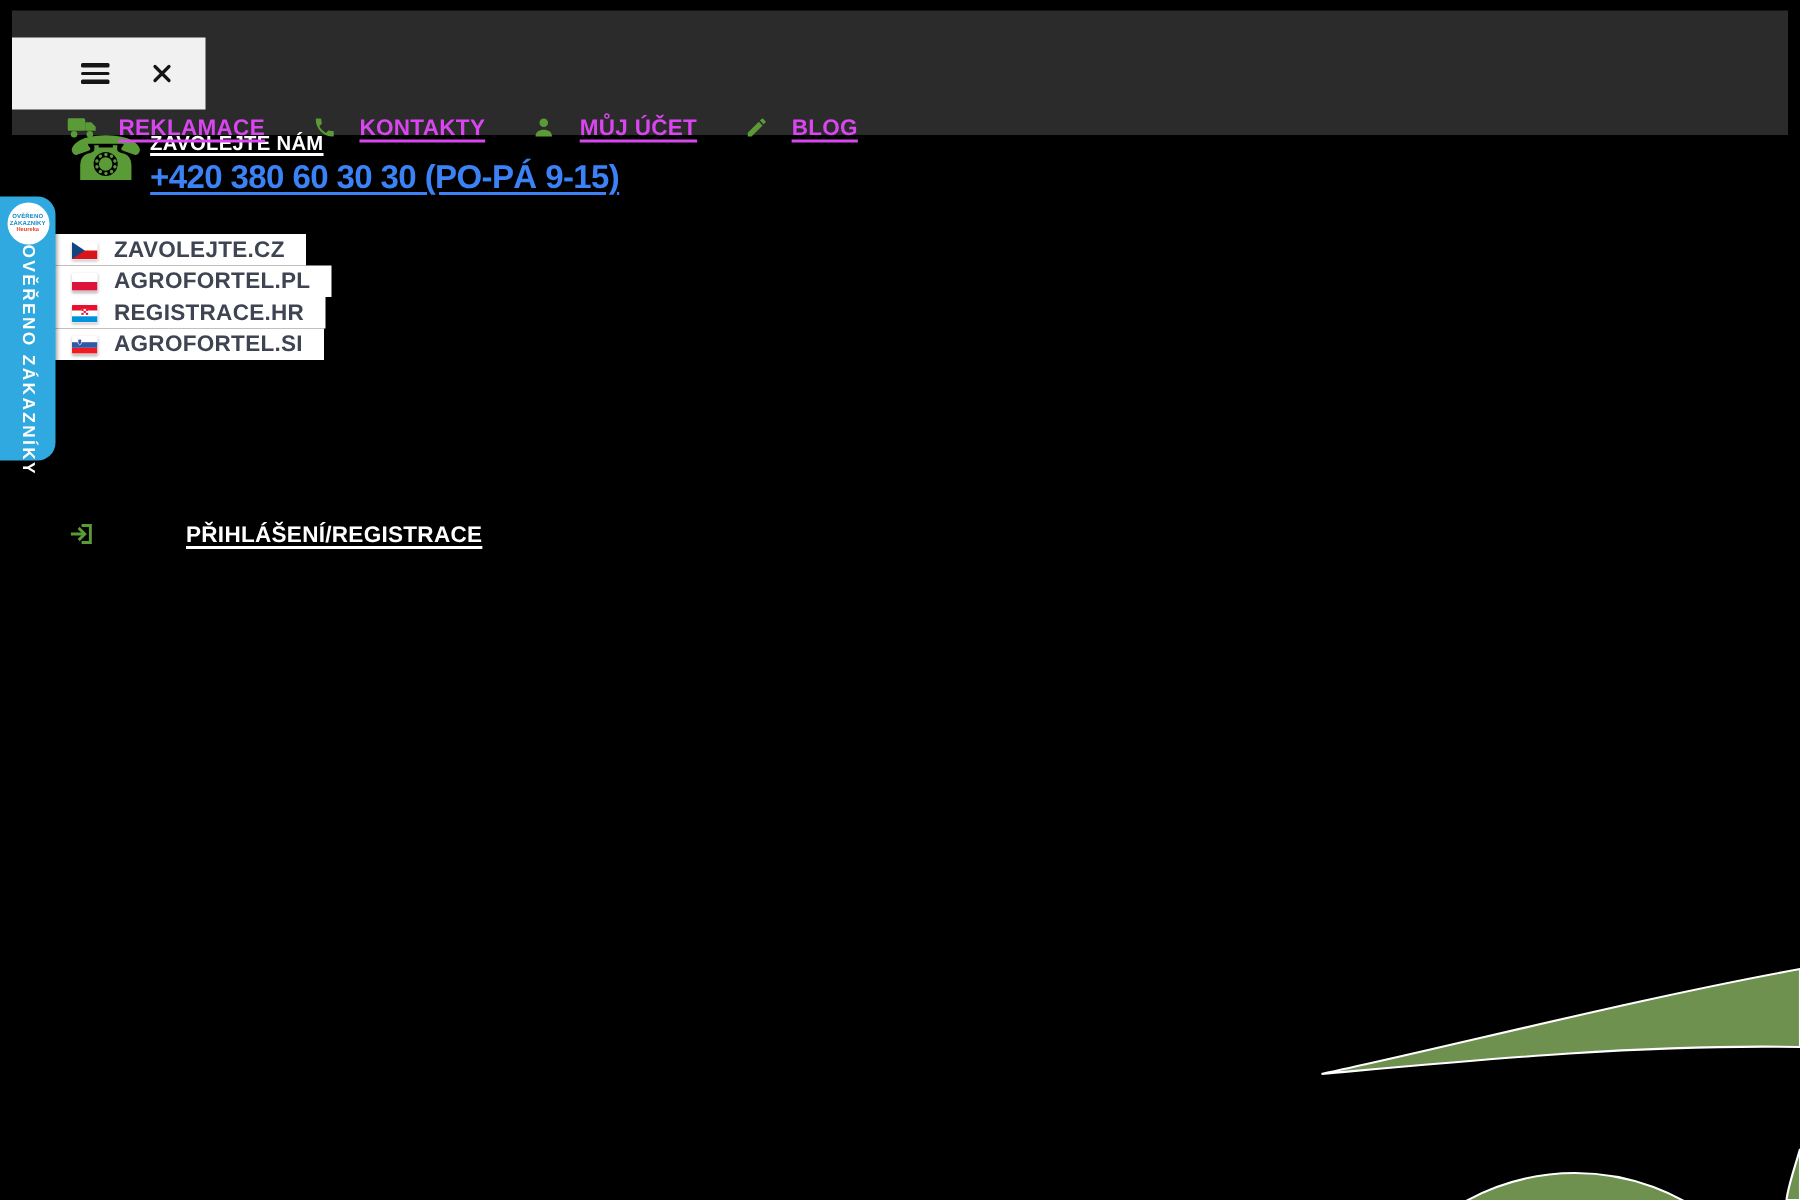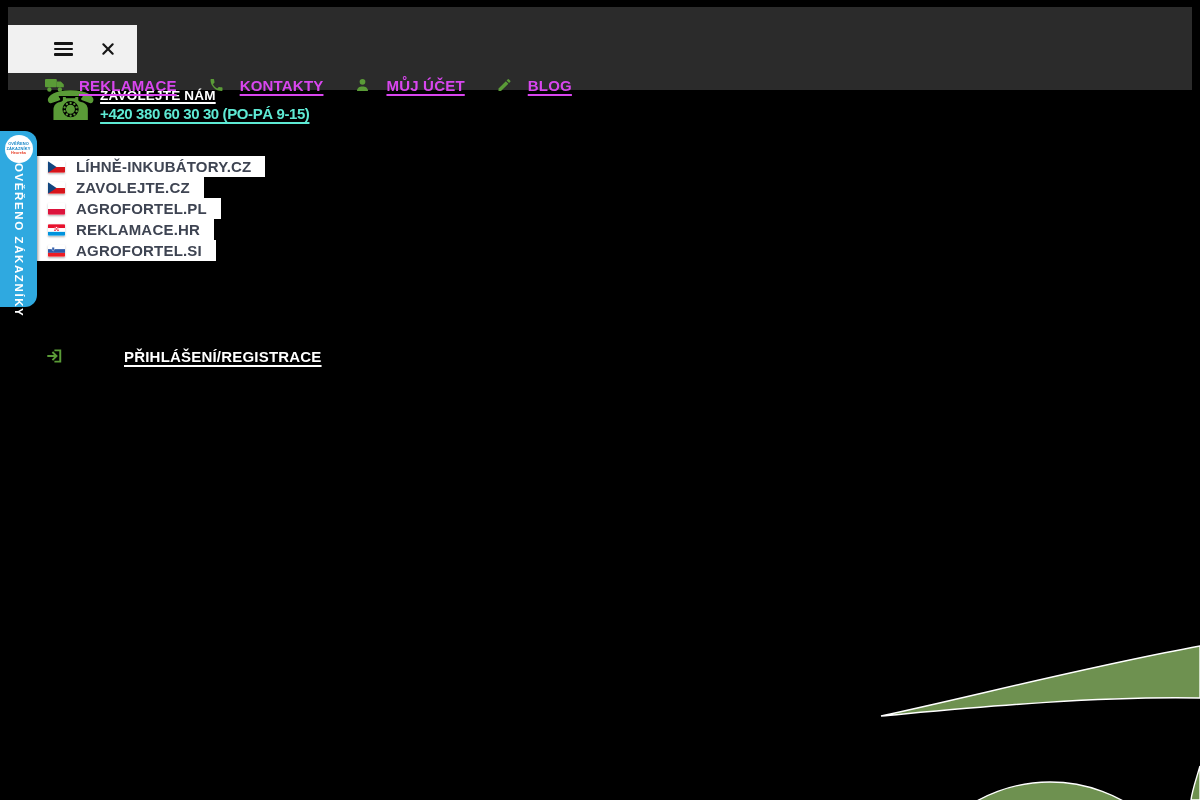--- a/index.html
+++ b/index.html
@@ -23,21 +23,21 @@
   .nav-ico svg{width:100%;height:100%;fill:#5a9b37;}
   .nav-label{color:#d946ef;font-weight:700;font-size:15px;letter-spacing:.2px;
     text-decoration:underline;text-underline-offset:3px;text-decoration-thickness:1.5px;white-space:nowrap;}
 
   
   .call-block{position:absolute;left:45px;top:88px;display:flex;align-items:flex-start;z-index:3;}
   .big-phone{font-family:"DejaVu Sans",sans-serif;font-size:41px;line-height:40px;color:#5a9b37;margin-top:-2px;}
   .call-texts{display:flex;flex-direction:column;align-items:flex-start;margin-left:4px;}
   .call-label{color:#fff;font-weight:700;font-size:13.5px;letter-spacing:.2px;
     text-decoration:underline;text-underline-offset:2px;text-decoration-thickness:1.5px;cursor:pointer;}
-  .call-phone{color:#5eead4;font-weight:700;font-size:15px;letter-spacing:-.4px;margin-top:2px;white-space:nowrap;
+  .call-phone{color:#3b82f6;font-weight:700;font-size:22px;letter-spacing:-.4px;margin-top:2px;white-space:nowrap;
     text-decoration:underline;text-underline-offset:3px;text-decoration-thickness:1.5px;cursor:pointer;}
 
   
   .heureka-badge{position:absolute;left:0;top:131px;width:37px;height:176px;background:#2fa9e0;
     border-radius:0 12px 12px 0;z-index:5;display:flex;flex-direction:column;align-items:center;cursor:pointer;
     box-shadow:1px 1px 3px rgba(0,0,0,.4);}
   .hk-circle{width:28px;height:28px;background:#fff;border-radius:50%;margin-top:4px;flex:none;
     display:flex;flex-direction:column;align-items:center;justify-content:center;overflow:hidden;text-align:center;}
   .hk-line{font-size:4px;line-height:4.5px;font-weight:700;color:#1686c7;letter-spacing:.1px;}
   .hk-brand{font-size:3.8px;line-height:5px;font-weight:700;color:#e8402a;}
@@ -139,30 +139,20 @@
 
   <ul class="site-list" id="site-list">
       <li class="site-row">
         <span class="flag">
           <svg viewBox="0 0 30 20">
             <rect width="30" height="10" fill="#ffffff"></rect>
             <rect y="10" width="30" height="10" fill="#d7141a"></rect>
             <path d="M0 0 15 10 0 20Z" fill="#11457e"></path>
           </svg>
         </span>
-        <span class="site-label">LÍHNĚ-INKUBÁTORY.CZ</span>
-      </li>
-      <li class="site-row">
-        <span class="flag">
-          <svg viewBox="0 0 30 20">
-            <rect width="30" height="10" fill="#ffffff"></rect>
-            <rect y="10" width="30" height="10" fill="#d7141a"></rect>
-            <path d="M0 0 15 10 0 20Z" fill="#11457e"></path>
-          </svg>
-        </span>
         <span class="site-label">ZAVOLEJTE.CZ</span>
       </li>
       <li class="site-row">
         <span class="flag">
           <svg viewBox="0 0 30 20">
             <rect width="30" height="10" fill="#ffffff"></rect>
             <rect y="10" width="30" height="10" fill="#dc143c"></rect>
           </svg>
         </span>
         <span class="site-label">AGROFORTEL.PL</span>
@@ -174,21 +164,21 @@
             <rect y="6.7" width="30" height="6.6" fill="#ffffff"></rect>
             <rect y="13.3" width="30" height="6.7" fill="#0093dd"></rect>
             <rect x="11" y="4.6" width="8" height="7" fill="#ffffff"></rect>
             <rect x="11" y="4.6" width="2.67" height="2.33" fill="#e8112d"></rect>
             <rect x="16.33" y="4.6" width="2.67" height="2.33" fill="#e8112d"></rect>
             <rect x="13.67" y="6.93" width="2.66" height="2.33" fill="#e8112d"></rect>
             <rect x="11" y="9.26" width="2.67" height="2.33" fill="#e8112d"></rect>
             <rect x="16.33" y="9.26" width="2.67" height="2.33" fill="#e8112d"></rect>
           </svg>
         </span>
-        <span class="site-label">REKLAMACE.HR</span>
+        <span class="site-label">REGISTRACE.HR</span>
       </li>
       <li class="site-row">
         <span class="flag">
           <svg viewBox="0 0 30 20">
             <rect width="30" height="6.7" fill="#ffffff"></rect>
             <rect y="6.7" width="30" height="6.6" fill="#2e5aa8"></rect>
             <rect y="13.3" width="30" height="6.7" fill="#ed1c24"></rect>
             <path d="M7 3.2h4.2v3.8q0 2-2.1 2.9Q7 9 7 7z" fill="#2e5aa8" stroke="#ffffff" stroke-width=".8"></path>
           </svg>
         </span>

